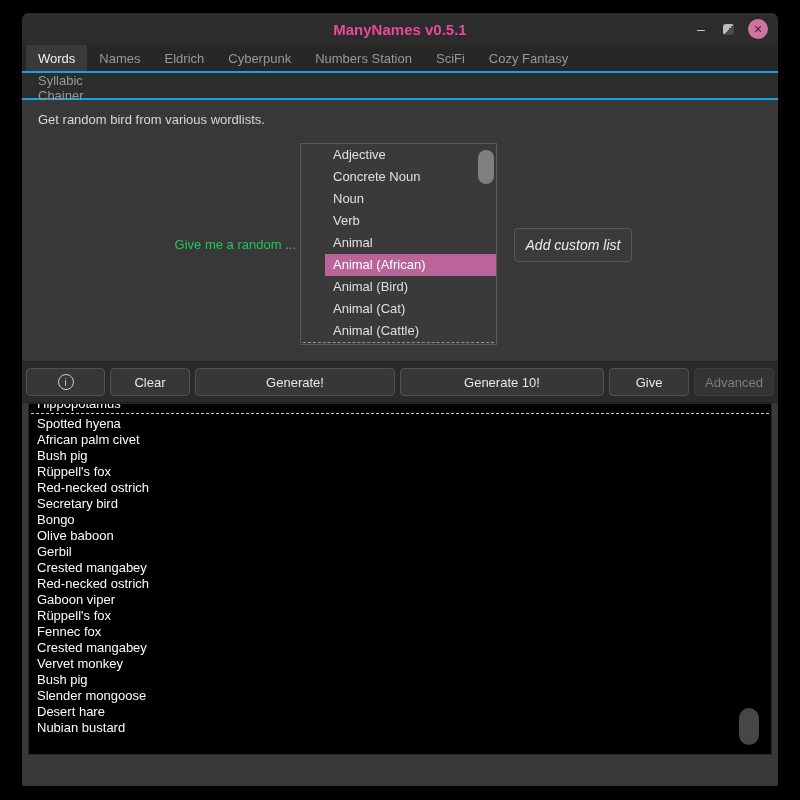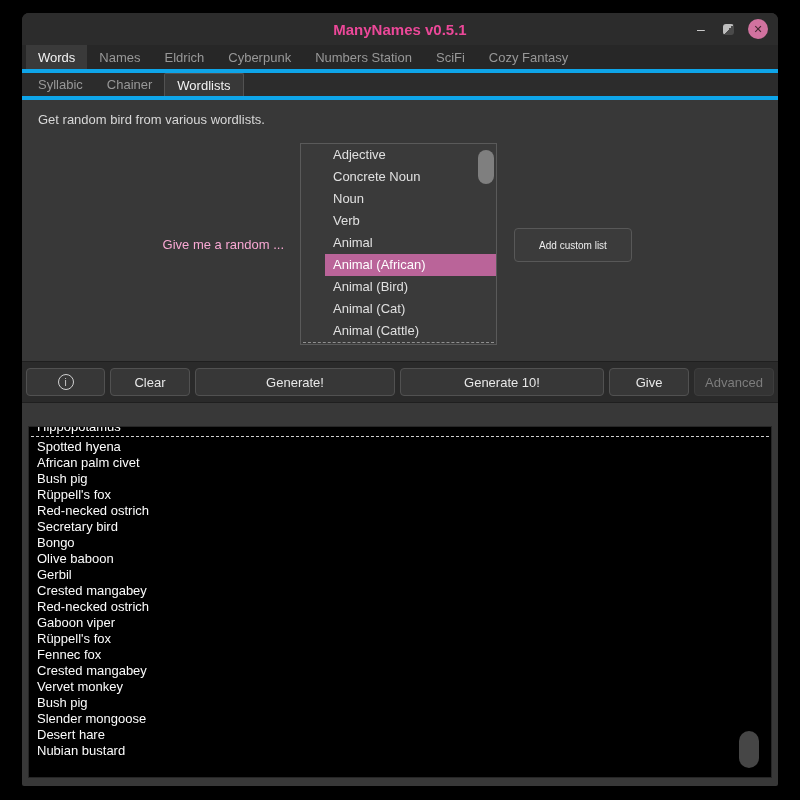--- a/index.html
+++ b/index.html
@@ -36,38 +36,38 @@
     width: 20px; height: 20px; border-radius: 50%;
     background: var(--close, #d1729f); color: #43272f;
     display: flex; align-items: center; justify-content: center;
     font-size: 11px; font-weight: bold;
   }
 
   
   .tabstrip {
     position: absolute; left: 0; width: 100%;
     display: flex; align-items: stretch; color: #989898;
-    border-bottom: 4px solid #0ea5e9;
+    border-bottom: 2px solid #0ea5e9;
   }
   .main-tabs { top: 32px; height: 28px; background: #272727; padding-left: 4px; }
-  .sub-tabs  { top: 60px; height: 27px; background: #2c2c2c; padding-left: 4px; }
+  .sub-tabs  { top: 60px; height: 27px; background: #2c2c2c; padding-left: 4px; flex-direction: column; }
   .tab {
     display: flex; align-items: center; padding: 0 12px;
     white-space: nowrap; cursor: default;
   }
   .main-tabs .tab.active { background: #3a3a3a; color: #f2f2f2; }
   .sub-tabs .tab.active {
     background: #383838; color: #f2f2f2;
     border: 1px solid #525252; border-bottom: none; border-radius: 2px 2px 0 0;
   }
 
   
   .content { position: absolute; left: 0; top: 87px; width: 100%; height: 261px; background: #383838; }
   .description { position: absolute; left: 16px; top: 12px; color: #d8d8d8; }
-  .prompt-label { position: absolute; left: 0; top: 137px; width: 262px; text-align: right; color: #f9a8d4; }
+  .prompt-label { position: absolute; left: 12px; top: 137px; width: 262px; text-align: right; color: #22c55e; }
 
   .listbox {
     position: absolute; left: 278px; top: 43px; width: 197px; height: 202px;
     background: #3a3a3a; border: 1px solid #5a5a5a; overflow: hidden; padding-left: 24px;
   }
   .lb-item {
     height: 22px; line-height: 22px; padding-left: 8px;
     color: #e0e0e0; white-space: nowrap; cursor: default;
   }
   .lb-item.selected { background: var(--selection, #ba6499); color: #fff; }
@@ -76,21 +76,21 @@
     background: #7f7f7f; border-radius: 8px;
   }
   .lb-more-dashes {
     position: absolute; left: 2px; right: 2px; bottom: 1px; height: 0;
     border-top: 1px dashed #909090;
   }
 
   .add-custom {
     position: absolute; left: 492px; top: 128px; width: 118px; height: 34px;
     background: #3b3b3b; color: #ededed; border: 1px solid #585858; border-radius: 4px;
-    font-family: inherit; font-size: 10px; cursor: default;
+    font-family: inherit; font-size: 14px; cursor: default; font-style: italic;
   }
 
   
   .toolbar {
     position: absolute; left: 0; top: 348px; width: 100%; height: 42px;
     background: #2a2a2a; border-top: 1px solid #1f1f1f; border-bottom: 1px solid #1f1f1f;
     display: grid; grid-template-columns: 79px 80px 1fr 1.02fr 80px 80px;
     gap: 5px; padding: 6px 4px; align-items: stretch;
   }
   .tb-btn {
@@ -101,21 +101,21 @@
   .tb-btn.disabled { border: 1px solid #3d3d3d; background: #343434; color: #7d7d7d; }
   .info-circle {
     width: 16px; height: 16px; border: 1px solid #d0d0d0; border-radius: 50%;
     display: flex; align-items: center; justify-content: center;
     font-size: 10px; color: #d0d0d0; font-style: normal;
   }
 
   
   .output {
     position: absolute; left: 6px; top: 390px; width: 744px; height: 352px;
-    background: #000; border: 1px solid #262626; overflow: hidden; margin-top: 23px;
+    background: #000; border: 1px solid #262626; overflow: hidden;
   }
   .out-clipped {
     position: relative; height: 10px; overflow: hidden; margin: 0 2px;
     border-bottom: 1px dashed #cfcfcf;
   }
   .out-clipped span { position: absolute; left: 6px; top: -8px; color: #fff; line-height: 16px; }
   .out-row { color: #fcfcfc; line-height: 16px; padding-left: 8px; white-space: nowrap; }
   .out-list { padding-top: 2px; }
   .out-thumb {
     position: absolute; right: 12px; bottom: 9px; width: 20px; height: 37px;

